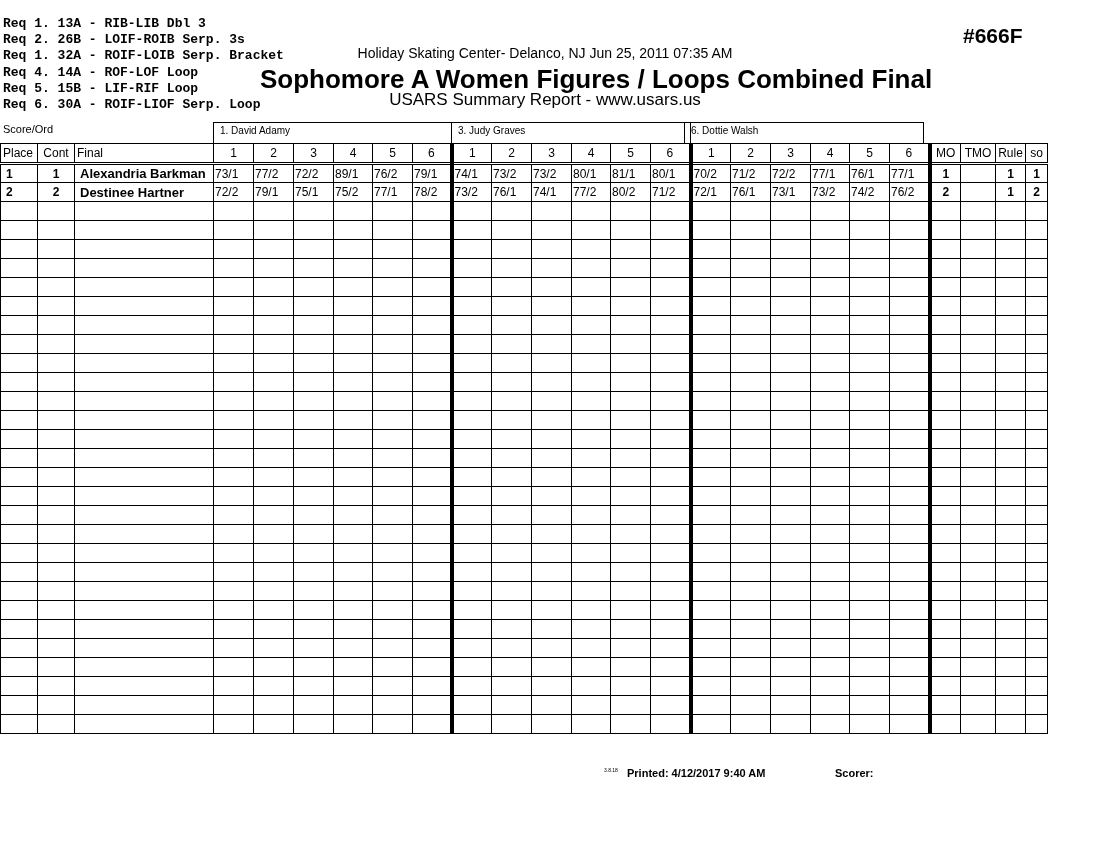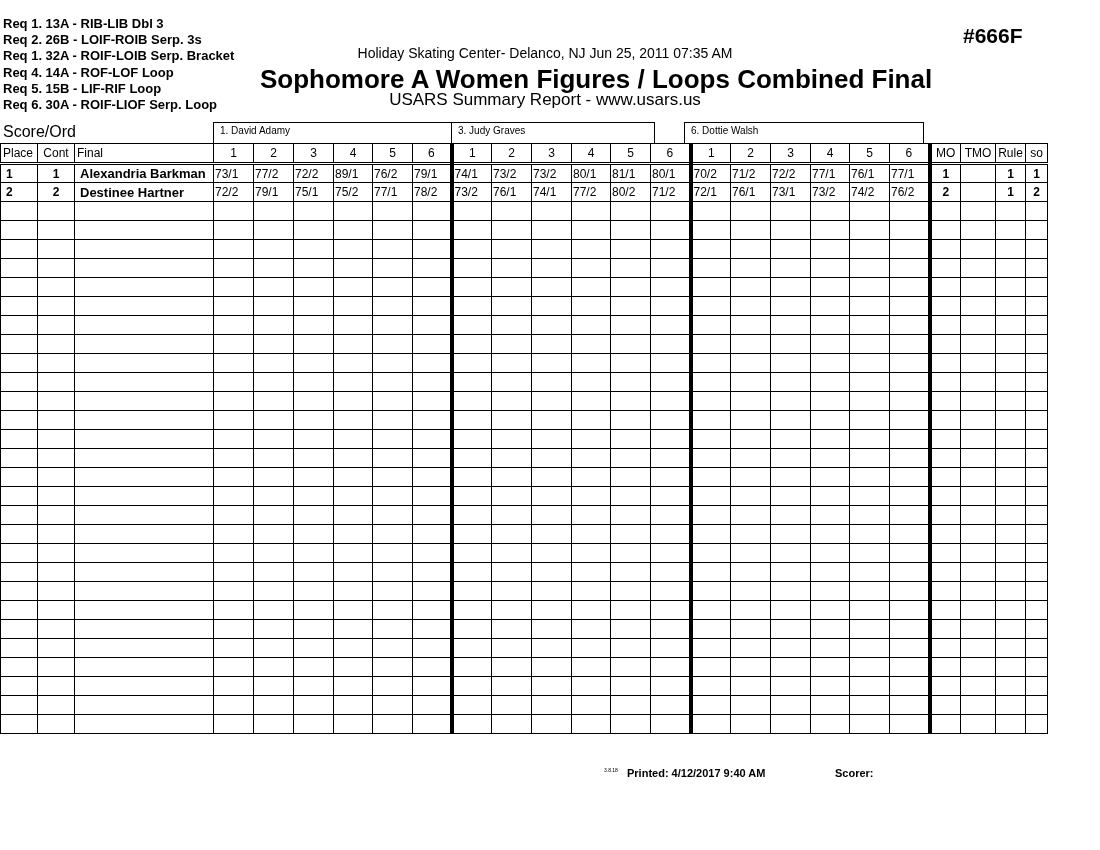--- a/index.html
+++ b/index.html
@@ -11,31 +11,31 @@
       overflow: hidden;
       color: #000;
       font-family: "Liberation Sans", sans-serif;
     }
     .page { position: relative; width: 1100px; height: 850px; }
 
     .reqs {
       position: absolute; left: 3px; top: 16px;
       font-weight: bold; font-size: 13px; line-height: 16.2px;
     }
-    .reqs div { white-space: nowrap; }
+    .reqs div { white-space: nowrap; font-family: Liberation Mono, monospace; }
 
     .hdr { position: absolute; left: 260px; width: 570px; text-align: center; white-space: nowrap; }
     .hdr.t1 { top: 24px; font-weight: bold; font-size: 17px; }
     .hdr.t2 { top: 45px; font-size: 14px; }
     .hdr.t3 { top: 64px; font-weight: bold; font-size: 26px; }
     .hdr.t4 { top: 90px; font-size: 17px; }
 
     .event-no { position: absolute; left: 963px; top: 24px; font-weight: bold; font-size: 21px; }
 
-    .scoreord { position: absolute; left: 3px; top: 123px; font-size: 16px; }
+    .scoreord { position: absolute; left: 3px; top: 123px; font-size: 11px; }
 
     .judge-box {
       position: absolute; top: 122px; height: 21px;
       border: 1px solid #000; border-bottom: none; box-sizing: border-box;
       font-size: 10px; padding: 2px 0 0 6px;
     }
 
     table.grid {
       position: absolute; left: 0; top: 143px;
       border-collapse: collapse; table-layout: fixed;
@@ -73,21 +73,21 @@
     <div>Req  6.  30A - ROIF-LIOF Serp. Loop</div>
   </div>
 
   <div class="hdr t2">Holiday Skating Center-  Delanco, NJ  Jun 25, 2011   07:35 AM</div>
   <div class="hdr t3">Sophomore A Women Figures / Loops Combined Final</div>
   <div class="hdr t4">USARS Summary Report - www.usars.us</div>
   <div class="event-no">#666F</div>
 
   <div class="scoreord">Score/Ord</div>
   <div class="judge-box" style="left:213px; width:239px;">1.  David Adamy</div>
-  <div class="judge-box" style="left:451px; width:204px;">3.  Judy Graves</div>
+  <div class="judge-box" style="left:451px; width:240px;">3.  Judy Graves</div>
   <div class="judge-box" style="left:684px; width:240px;">6.  Dottie Walsh</div>
 
   <table class="grid">
     <colgroup>
       <col style="width:37px">
         <col style="width:37px">
         <col style="width:139px">
       <col style="width:40px">
         <col style="width:40px">
         <col style="width:40px">

